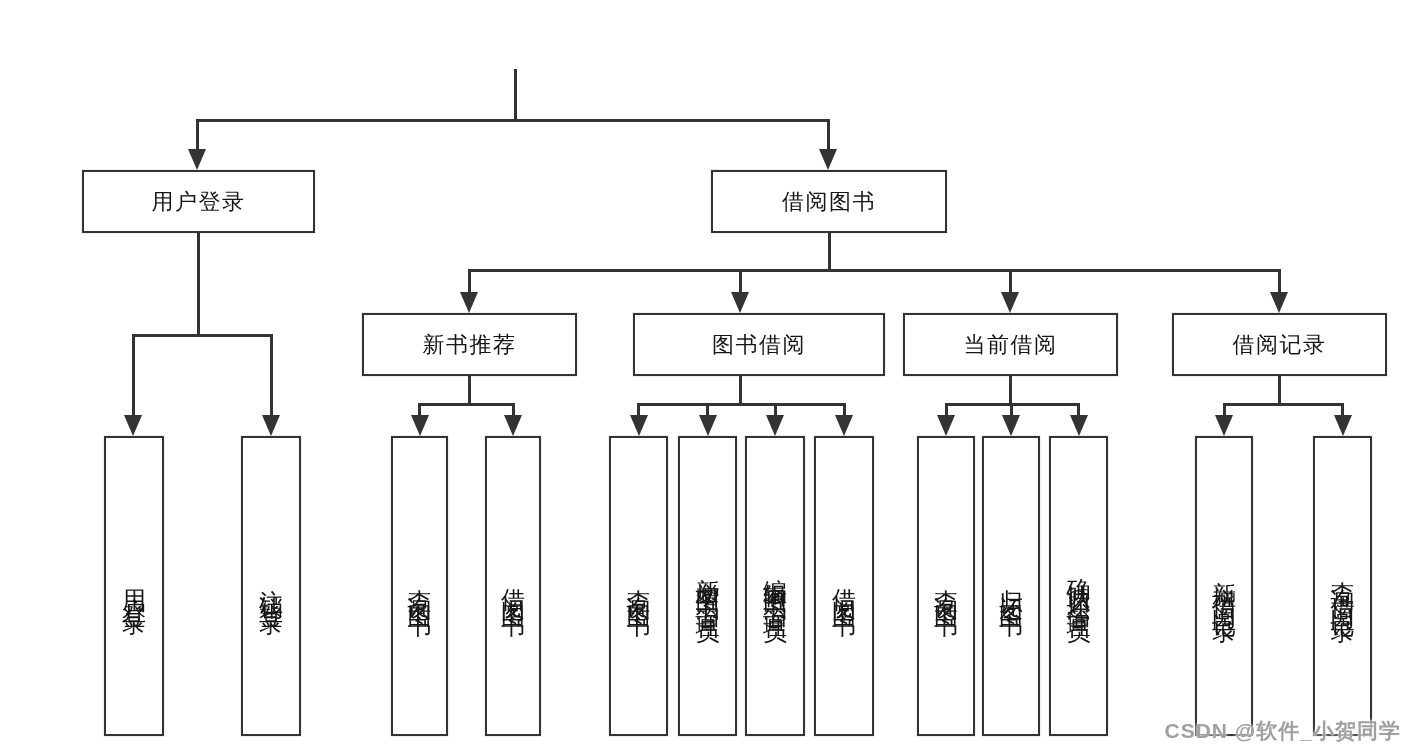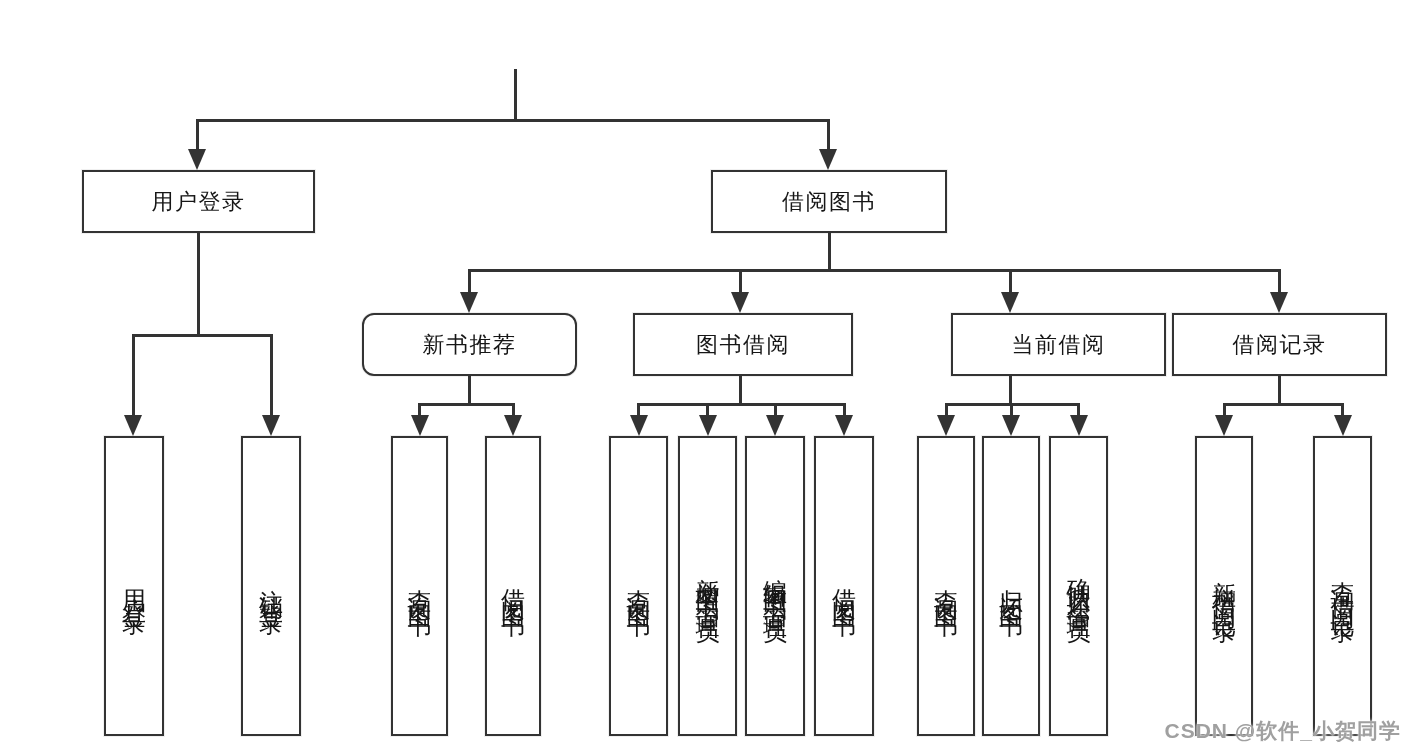--- a/index.html
+++ b/index.html
@@ -86,23 +86,23 @@
   <div class="hl" style="left:468px;top:269px;width:813px;"></div>
   <div class="vl" style="left:468px;top:269px;height:26px;"></div>
   <div class="arr" style="left:460px;top:292px;"></div>
   <div class="vl" style="left:739px;top:269px;height:26px;"></div>
   <div class="arr" style="left:731px;top:292px;"></div>
   <div class="vl" style="left:1009px;top:269px;height:26px;"></div>
   <div class="arr" style="left:1001px;top:292px;"></div>
   <div class="vl" style="left:1278px;top:269px;height:26px;"></div>
   <div class="arr" style="left:1270px;top:292px;"></div>
 
-  <div class="box" style="left:362px;top:313px;width:215px;height:63px;border-radius:12px;">新书推荐</div>
-  <div class="box" style="left:633px;top:313px;width:220px;height:63px;text-align:right;">图书借阅</div>
-  <div class="box" style="left:903px;top:313px;width:215px;height:63px;margin-left:48px;">当前借阅</div>
+  <div class="box" style="left:362px;top:313px;width:215px;height:63px;">新书推荐</div>
+  <div class="box" style="left:633px;top:313px;width:252px;height:63px;text-align:right;">图书借阅</div>
+  <div class="box" style="left:903px;top:313px;width:215px;height:63px;">当前借阅</div>
   <div class="box" style="left:1172px;top:313px;width:215px;height:63px;">借阅记录</div>
 
   <div class="vl" style="left:468px;top:376px;height:29px;"></div>
   <div class="hl" style="left:418px;top:403px;width:97px;"></div>
   <div class="vl" style="left:418px;top:403px;height:14px;"></div>
   <div class="arr" style="left:410.5px;top:415px;"></div>
   <div class="vl" style="left:511.5px;top:403px;height:14px;"></div>
   <div class="arr" style="left:504px;top:415px;"></div>
 
   <div class="vl" style="left:739px;top:376px;height:29px;"></div>

